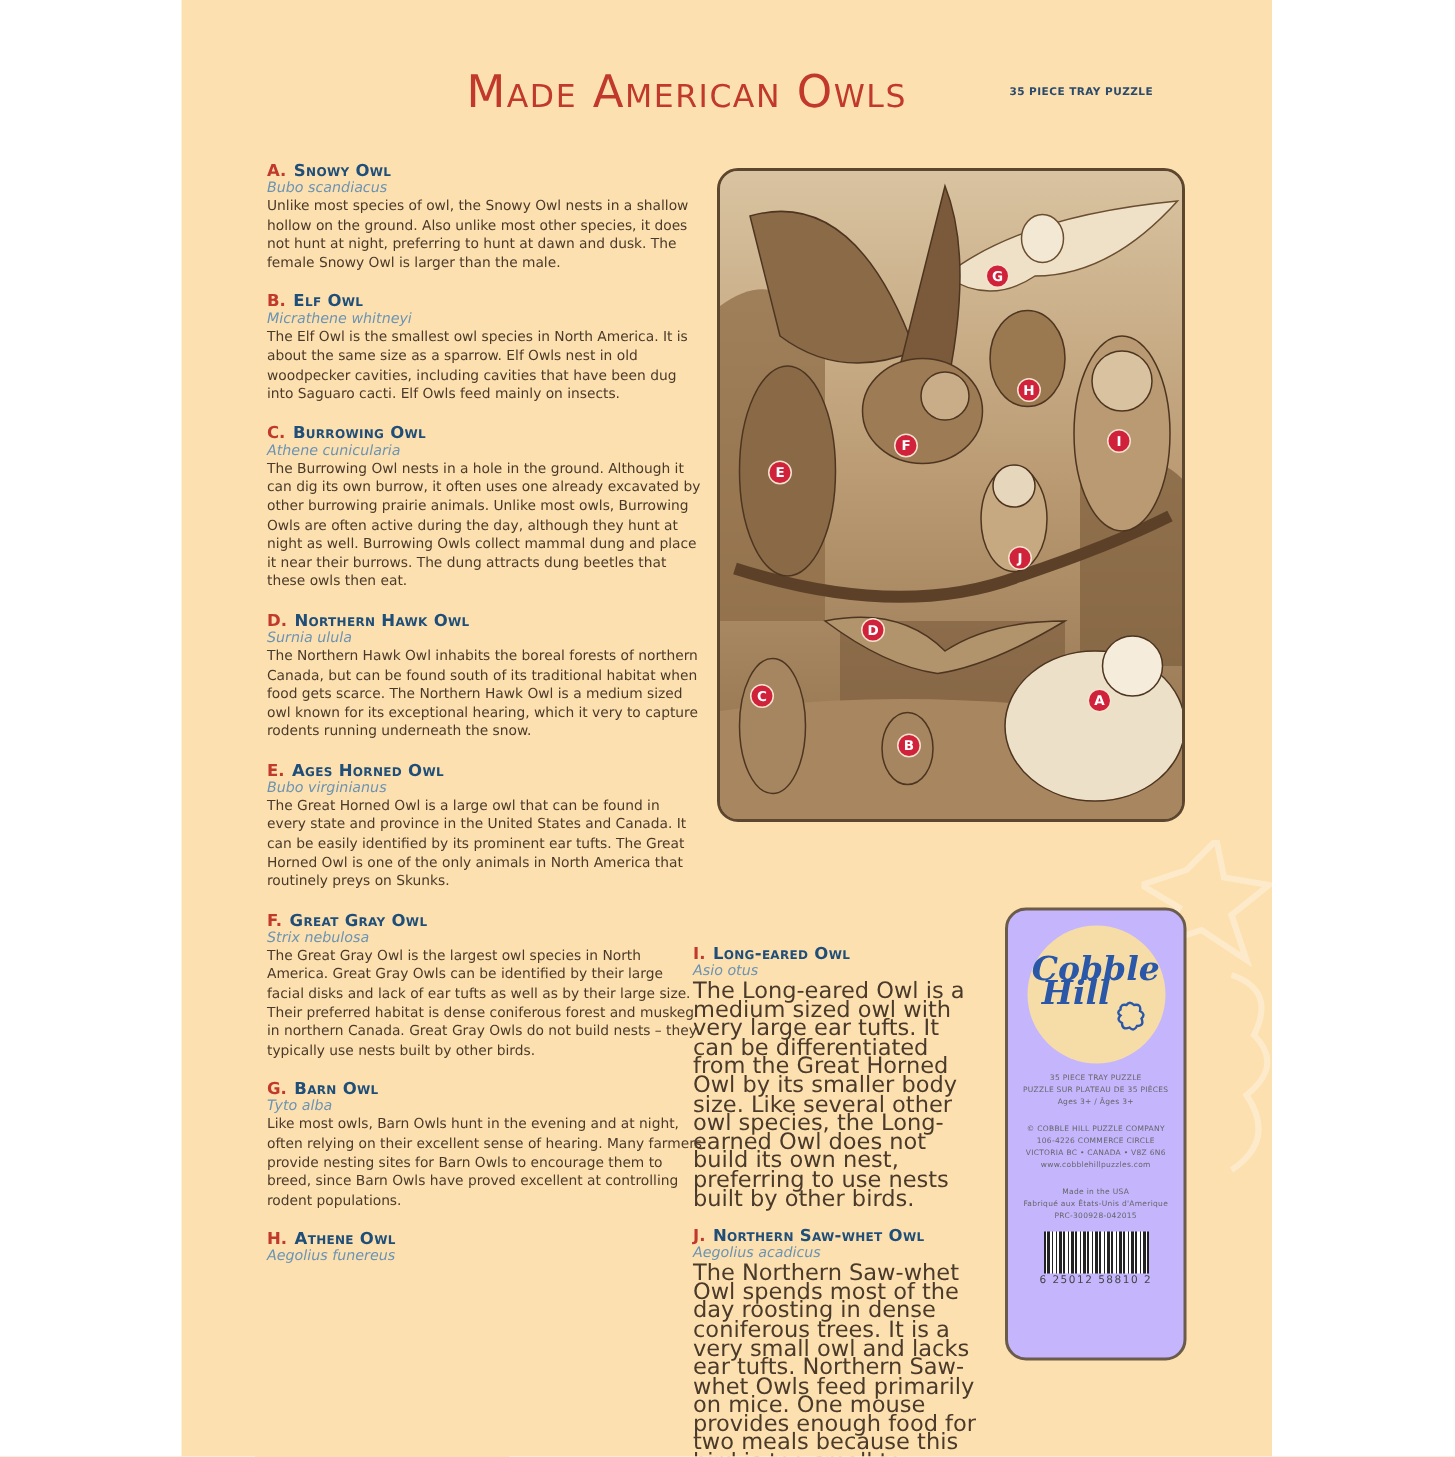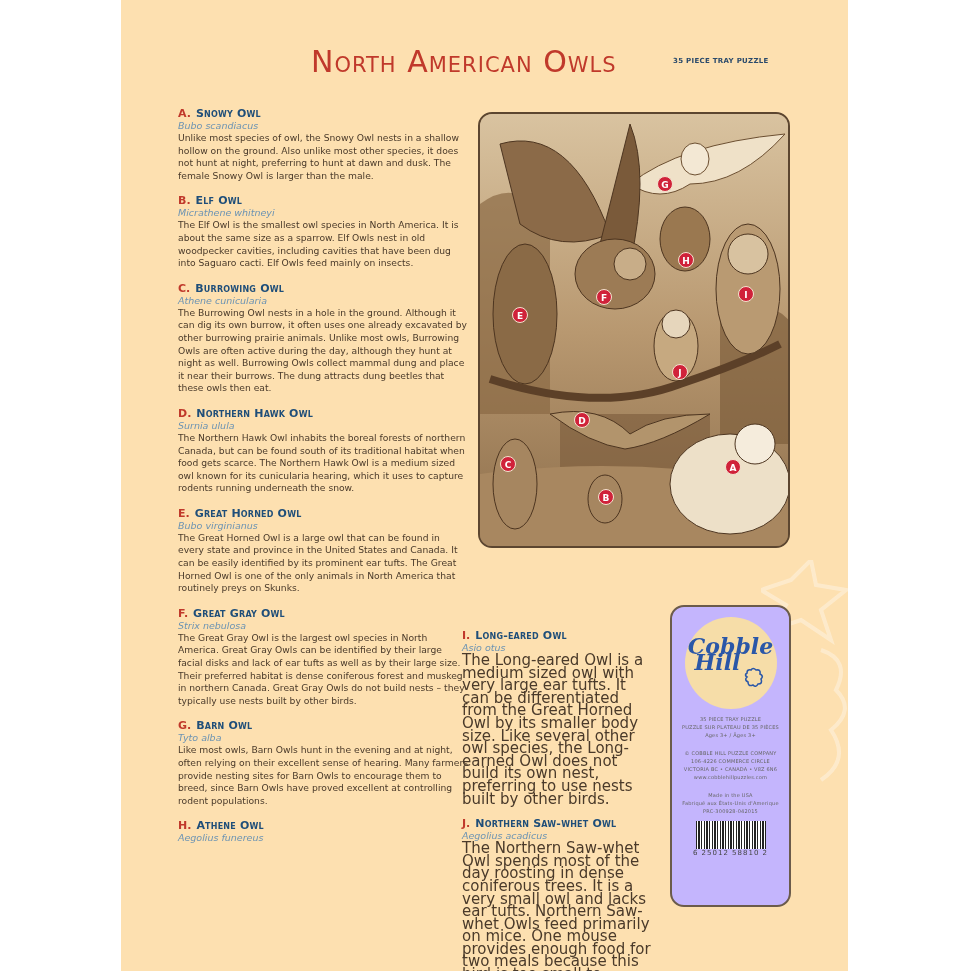--- a/index.html
+++ b/index.html
@@ -30,21 +30,21 @@
   .lbl-block { margin-top:6px; }
   .barcode { margin:6px auto 0; width:84px; height:38px; position:relative; }
   .barcode-bars { width:70px; height:28px; margin:0 auto; background:repeating-linear-gradient(90deg,#222 0 1px,#fff 1px 2px,#222 2px 4px,#fff 4px 5px,#222 5px 6px,#fff 6px 8px); }
   .barcode-num { font-size:7px; color:#444; letter-spacing:1px; white-space:nowrap; }
 </style>
 </head>
 <body>
 
 <div class="card">
 
-  <div class="title">North American Owls</div>
+  <div class="title">Made American Owls</div>
   <div class="subtitle">35 PIECE TRAY PUZZLE</div>
 
   <div class="col col-left">
     <div class="entry">
       <div class="entry-head"><span class="entry-letter">A.</span><span class="entry-name">Snowy Owl</span></div>
       <div class="entry-latin">Bubo scandiacus</div>
       <div class="entry-body">Unlike most species of owl, the Snowy Owl nests in a shallow hollow on the ground. Also unlike most other species, it does not hunt at night, preferring to hunt at dawn and dusk. The female Snowy Owl is larger than the male.</div>
     </div>
     <div class="entry">
       <div class="entry-head"><span class="entry-letter">B.</span><span class="entry-name">Elf Owl</span></div>
@@ -52,24 +52,24 @@
       <div class="entry-body">The Elf Owl is the smallest owl species in North America. It is about the same size as a sparrow. Elf Owls nest in old woodpecker cavities, including cavities that have been dug into Saguaro cacti. Elf Owls feed mainly on insects.</div>
     </div>
     <div class="entry">
       <div class="entry-head"><span class="entry-letter">C.</span><span class="entry-name">Burrowing Owl</span></div>
       <div class="entry-latin">Athene cunicularia</div>
       <div class="entry-body">The Burrowing Owl nests in a hole in the ground. Although it can dig its own burrow, it often uses one already excavated by other burrowing prairie animals. Unlike most owls, Burrowing Owls are often active during the day, although they hunt at night as well. Burrowing Owls collect mammal dung and place it near their burrows. The dung attracts dung beetles that these owls then eat.</div>
     </div>
     <div class="entry">
       <div class="entry-head"><span class="entry-letter">D.</span><span class="entry-name">Northern Hawk Owl</span></div>
       <div class="entry-latin">Surnia ulula</div>
-      <div class="entry-body">The Northern Hawk Owl inhabits the boreal forests of northern Canada, but can be found south of its traditional habitat when food gets scarce. The Northern Hawk Owl is a medium sized owl known for its cunicularia hearing, which it uses to capture rodents running underneath the snow.</div>
+      <div class="entry-body">The Northern Hawk Owl inhabits the boreal forests of northern Canada, but can be found south of its traditional habitat when food gets scarce. The Northern Hawk Owl is a medium sized owl known for its exceptional hearing, which it very to capture rodents running underneath the snow.</div>
     </div>
     <div class="entry">
-      <div class="entry-head"><span class="entry-letter">E.</span><span class="entry-name">Great Horned Owl</span></div>
+      <div class="entry-head"><span class="entry-letter">E.</span><span class="entry-name">Ages Horned Owl</span></div>
       <div class="entry-latin">Bubo virginianus</div>
       <div class="entry-body">The Great Horned Owl is a large owl that can be found in every state and province in the United States and Canada. It can be easily identified by its prominent ear tufts. The Great Horned Owl is one of the only animals in North America that routinely preys on Skunks.</div>
     </div>
     <div class="entry">
       <div class="entry-head"><span class="entry-letter">F.</span><span class="entry-name">Great Gray Owl</span></div>
       <div class="entry-latin">Strix nebulosa</div>
       <div class="entry-body">The Great Gray Owl is the largest owl species in North America. Great Gray Owls can be identified by their large facial disks and lack of ear tufts as well as by their large size. Their preferred habitat is dense coniferous forest and muskeg in northern Canada. Great Gray Owls do not build nests – they typically use nests built by other birds.</div>
     </div>
     <div class="entry">
       <div class="entry-head"><span class="entry-letter">G.</span><span class="entry-name">Barn Owl</span></div>

